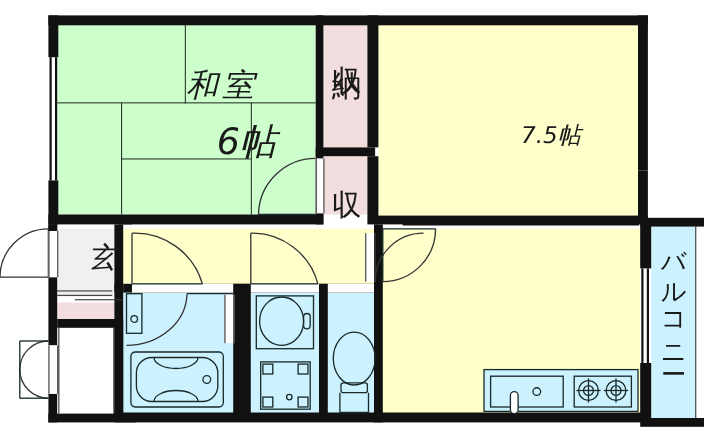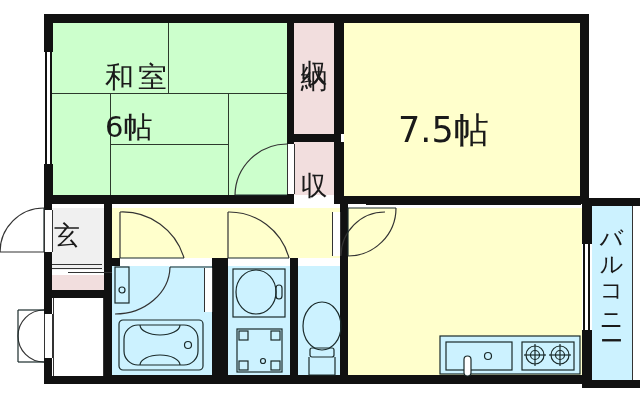--- a/index.html
+++ b/index.html
@@ -15,21 +15,21 @@
   .closet{background:#f2dede;}
   .genkan{background:#f0f0f0;}
   .white{background:#ffffff;}
   
   .wall{position:absolute;background:#111111;}
   
   .line{position:absolute;background:#333333;}
   .tline{position:absolute;background:#2c3a2c;}
   
   .lbl{position:absolute;color:#1a1a1a;line-height:1.05;white-space:nowrap;
-       text-align:left;font-weight:400;}
+       text-align:right;font-weight:400;font-style:italic;}
   .lbl-v{position:absolute;color:#1a1a1a;writing-mode:vertical-rl;
          text-orientation:upright;line-height:1.0;white-space:nowrap;}
   
   svg{position:absolute;overflow:visible;}
   .stroke{fill:none;stroke:#1a2a2a;stroke-width:1.2;}
   .fixfill{fill:#ccf2ff;stroke:#1a2a2a;stroke-width:1.2;}
   .doorarc{fill:none;stroke:#333;stroke-width:1.2;}
   .winline{position:absolute;background:#111;}
 </style>
 </head>
@@ -238,23 +238,23 @@
   </svg>
 
   <div class="line" style="left:52px;top:264px;width:50px;height:1px;"></div>
   <div class="line" style="left:52px;top:268px;width:50px;height:1px;"></div>
   <div class="line" style="left:68px;top:272px;width:44px;height:1px;"></div>
 
   <div class="line" style="left:53px;top:298px;width:1px;height:78px;"></div>
   <div class="line" style="left:103px;top:298px;width:1px;height:78px;"></div>
 
   <div class="lbl" style="left:105px;top:62px;width:130px;font-size:29px;letter-spacing:4px;">和室</div>
-  <div class="lbl" style="left:105px;top:112px;width:130px;font-size:29px;">6帖</div>
-
-  <div class="lbl" style="left:398px;top:112px;width:130px;font-size:35px;">7.5帖</div>
+  <div class="lbl" style="left:121px;top:112px;width:130px;font-size:33px;">6帖</div>
+
+  <div class="lbl" style="left:398px;top:112px;width:130px;font-size:21px;">7.5帖</div>
 
 
   <div class="lbl" style="left:54px;top:222px;width:52px;font-size:26px;">玄</div>
 
   <div class="lbl-v" style="left:301px;top:38px;font-size:27px;letter-spacing:6px;">収納</div>
   <div class="lbl-v" style="left:301px;top:150px;font-size:27px;">収</div>
 
   <div class="lbl-v" style="left:600px;top:212px;font-size:23px;letter-spacing:3px;">バルコニー</div>
 
 </div>

